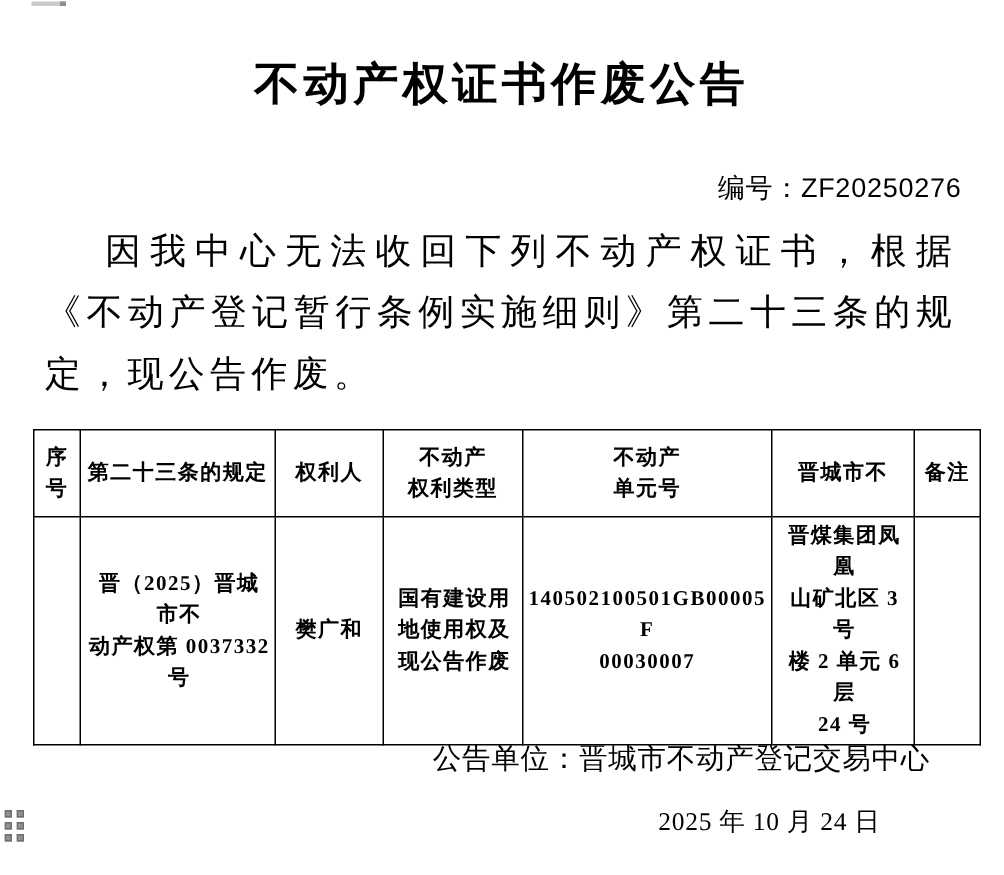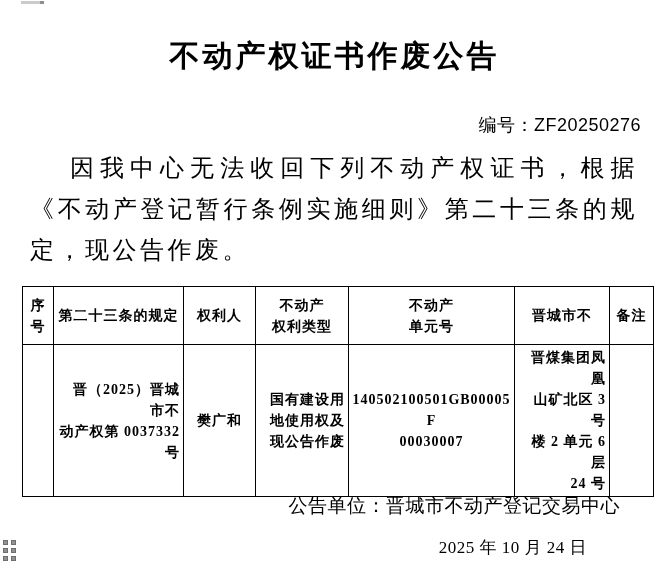--- a/index.html
+++ b/index.html
@@ -55,21 +55,21 @@
     letter-spacing:1px;
     line-height:21px;
     text-align:center; vertical-align:middle;
     padding:2px 3px;
     white-space:pre-line;
     word-break:break-all;
     font-family:"Liberation Serif","DejaVu Serif",serif;
   }
   .announce th { height:58px; }
   .announce td { height:109px; }
-  .announce td.al { text-align:right; padding-left:5px;margin-top:17px; }
+  .announce td.al { text-align:center; padding-left:5px;margin-top:17px; }
 
   .footer-issuer {
     position:absolute; top:493px; right:49px;
     font-size:19px; letter-spacing:0.5px;
   }
   .footer-date {
     position:absolute; top:536px; right:82px;
     font-size:17px; letter-spacing:0.5px;
   }
 

